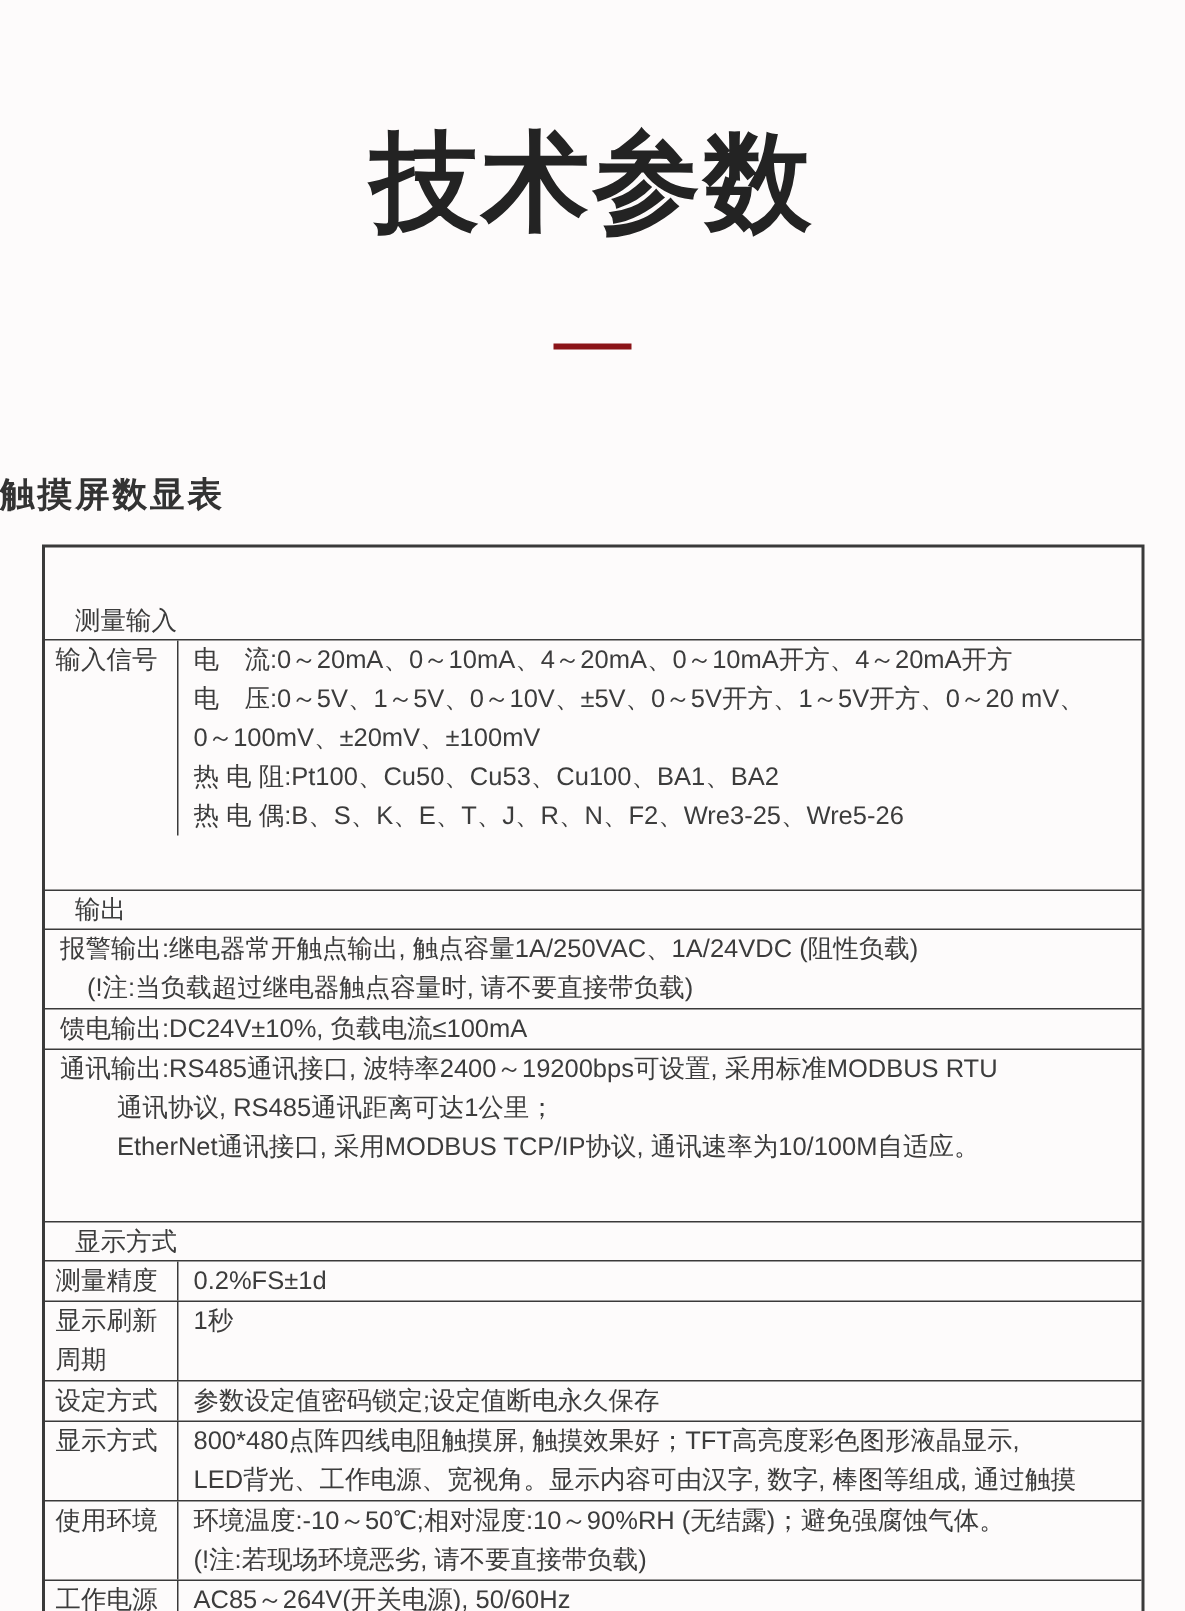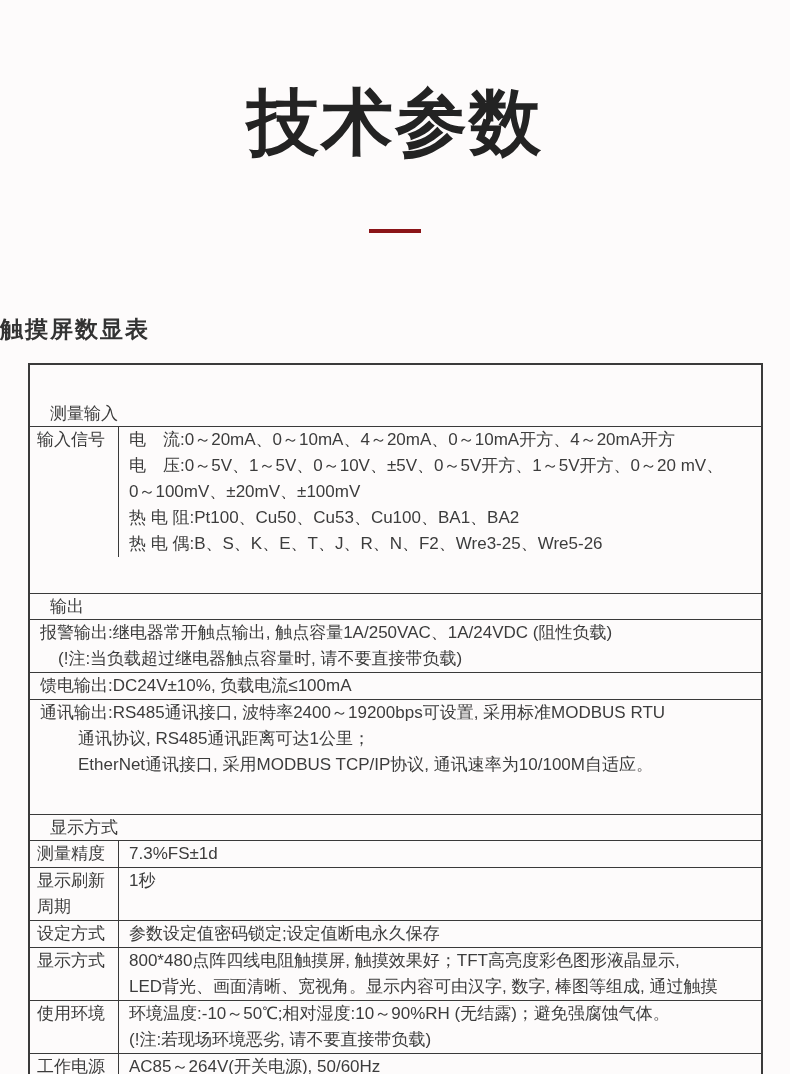--- a/index.html
+++ b/index.html
@@ -124,21 +124,21 @@
           <div class="ln ind-comm">EtherNet通讯接口, 采用MODBUS TCP/IP协议, 通讯速率为10/100M自适应。</div>
         </div>
       </div>
     </div>
 
     <div class="t-row t-sec">显示方式</div>
 
     <div class="t-row">
       <div class="t-lab">测量精度</div>
       <div class="t-val">
-        <div class="ln">7.3%FS±1d</div>
+        <div class="ln">0.2%FS±1d</div>
       </div>
     </div>
 
     <div class="t-row">
       <div class="t-lab">显示刷新周期</div>
       <div class="t-val">
         <div class="ln">1秒</div>
       </div>
     </div>
 
@@ -146,21 +146,21 @@
       <div class="t-lab">设定方式</div>
       <div class="t-val">
         <div class="ln">参数设定值密码锁定;设定值断电永久保存</div>
       </div>
     </div>
 
     <div class="t-row">
       <div class="t-lab">显示方式</div>
       <div class="t-val">
         <div class="ln">800*480点阵四线电阻触摸屏, 触摸效果好；TFT高亮度彩色图形液晶显示,</div>
-        <div class="ln">LED背光、画面清晰、宽视角。显示内容可由汉字, 数字, 棒图等组成, 通过触摸</div>
+        <div class="ln">LED背光、工作电源、宽视角。显示内容可由汉字, 数字, 棒图等组成, 通过触摸</div>
       </div>
     </div>
 
     <div class="t-row">
       <div class="t-lab">使用环境</div>
       <div class="t-val">
         <div class="ln">环境温度:-10～50℃;相对湿度:10～90%RH (无结露)；避免强腐蚀气体。</div>
         <div class="ln">(!注:若现场环境恶劣, 请不要直接带负载)</div>
       </div>
     </div>

